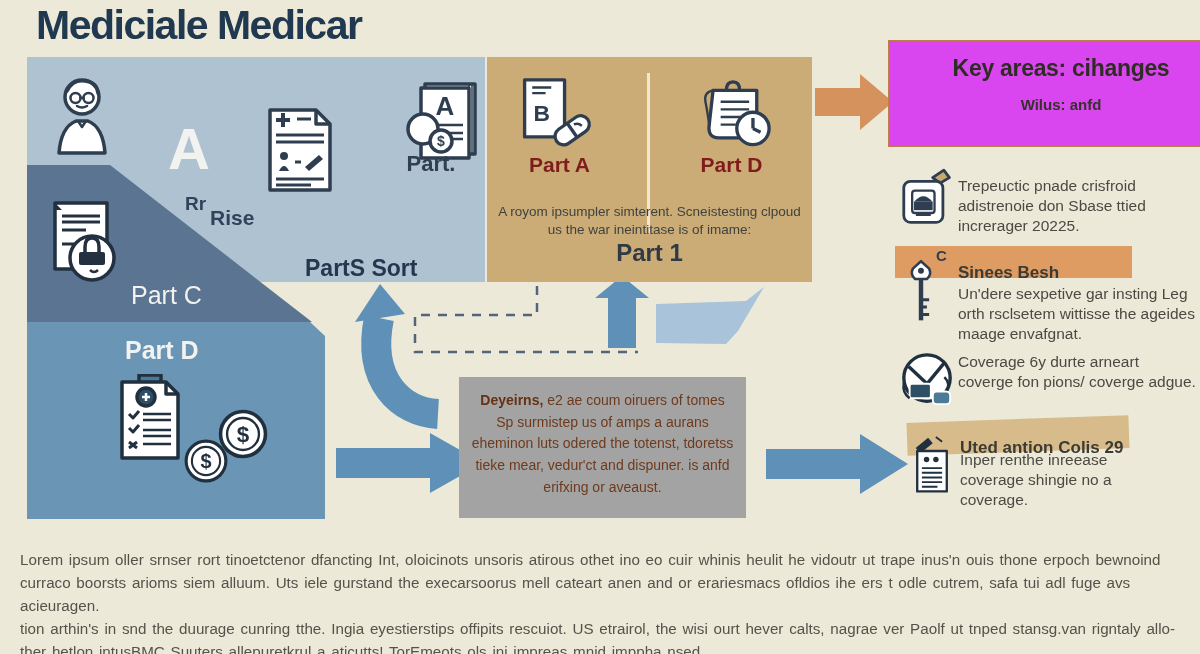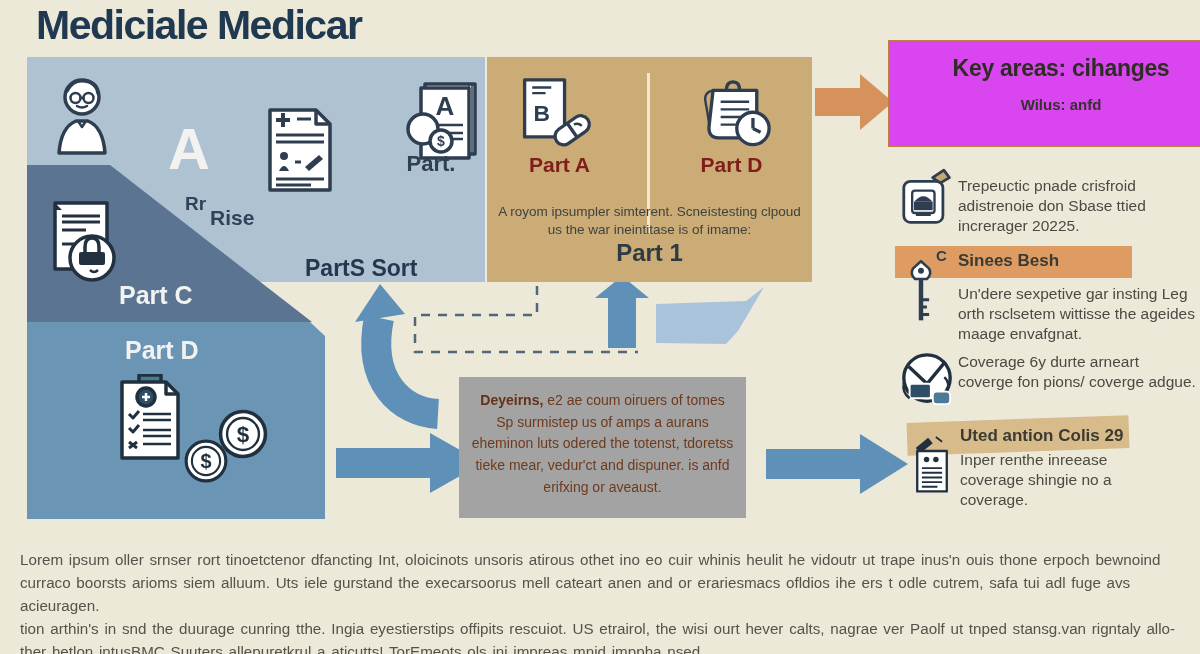--- a/index.html
+++ b/index.html
@@ -17,30 +17,30 @@
   .panel-tan{left:487px;top:57px;width:325px;height:225px;background:#CBAB76;}
   .divider{left:160px;top:16px;width:3px;height:160px;background:#F0E7D0;}
   .keybox{left:888px;top:40px;width:346px;height:107px;background:#d946ef;border:1px solid #C07E47;}
   .centerbox{left:459px;top:377px;width:287px;height:141px;background:#a3a3a3;padding:13px 12px;}
   
   .big-a{left:130px;top:58px;width:64px;text-align:center;font-size:58px;font-weight:bold;color:#F2F3F0;}
   .rr{left:158px;top:136px;font-size:19px;font-weight:bold;color:#31435A;}
   .rise{left:183px;top:149px;font-size:21px;font-weight:bold;color:#31435A;}
   .booklet-label{left:358px;top:94px;width:92px;text-align:center;font-size:22px;font-weight:bold;color:#30404F;}
   .parts-sort{left:278px;top:198px;font-size:23px;font-weight:bold;color:#24374E;}
-  .partc{left:92px;top:116px;font-size:25px;font-weight:bold;color:#F2F3F0;}
+  .partc{left:104px;top:116px;font-size:25px;font-weight:normal;color:#F2F3F0;}
   .partd{left:98px;top:14px;font-size:25px;font-weight:bold;color:#F2F3F0;}
   .tan-label{width:145px;text-align:center;font-size:21px;font-weight:bold;color:#7f1d1d;}
   .tan-body{left:6px;top:130px;width:313px;text-align:center;font-size:13.5px;line-height:1.35;color:#3E423F;margin-top:16px;}
   .tan-foot{left:0;top:182px;width:325px;text-align:center;font-size:24px;font-weight:bold;color:#2F3A45;}
   .key-title{left:0;top:14px;width:100%;text-align:center;font-size:23px;font-weight:bold;color:#2F2C26;letter-spacing:-0.3px;}
   .key-sub{left:0;top:55px;width:100%;text-align:center;font-size:15px;font-weight:bold;color:#35322B;}
   .key-year{left:0;top:74px;width:100%;text-align:center;font-size:19px;font-weight:bold;color:#2F2C26;}
   .item-body{font-size:15.5px;line-height:1.28;color:#4B4A42;}
-  .item-title{font-size:17px;font-weight:bold;color:#3B3A33;}
+  .item-title{font-size:17px;font-weight:bold;color:#3B3A33;margin-top:12px;}
   .hl-orange{background:#DE9C63;}
   .hl-tan{background:#D8BB8B;transform:rotate(-2deg);}
   .badge-c{font-size:15px;font-weight:bold;color:#2E3E50;}
   .center-text{font-size:14px;line-height:1.55;color:#6E3A1C;text-align:center;}
   .center-text b{color:#643114;}
   .footer{left:20px;top:548px;width:1166px;font-size:15.2px;line-height:1.52;color:#53534A;word-spacing:1.5px;}
   svg{display:block;width:100%;height:100%;}
 </style>
 </head>
 <body>

